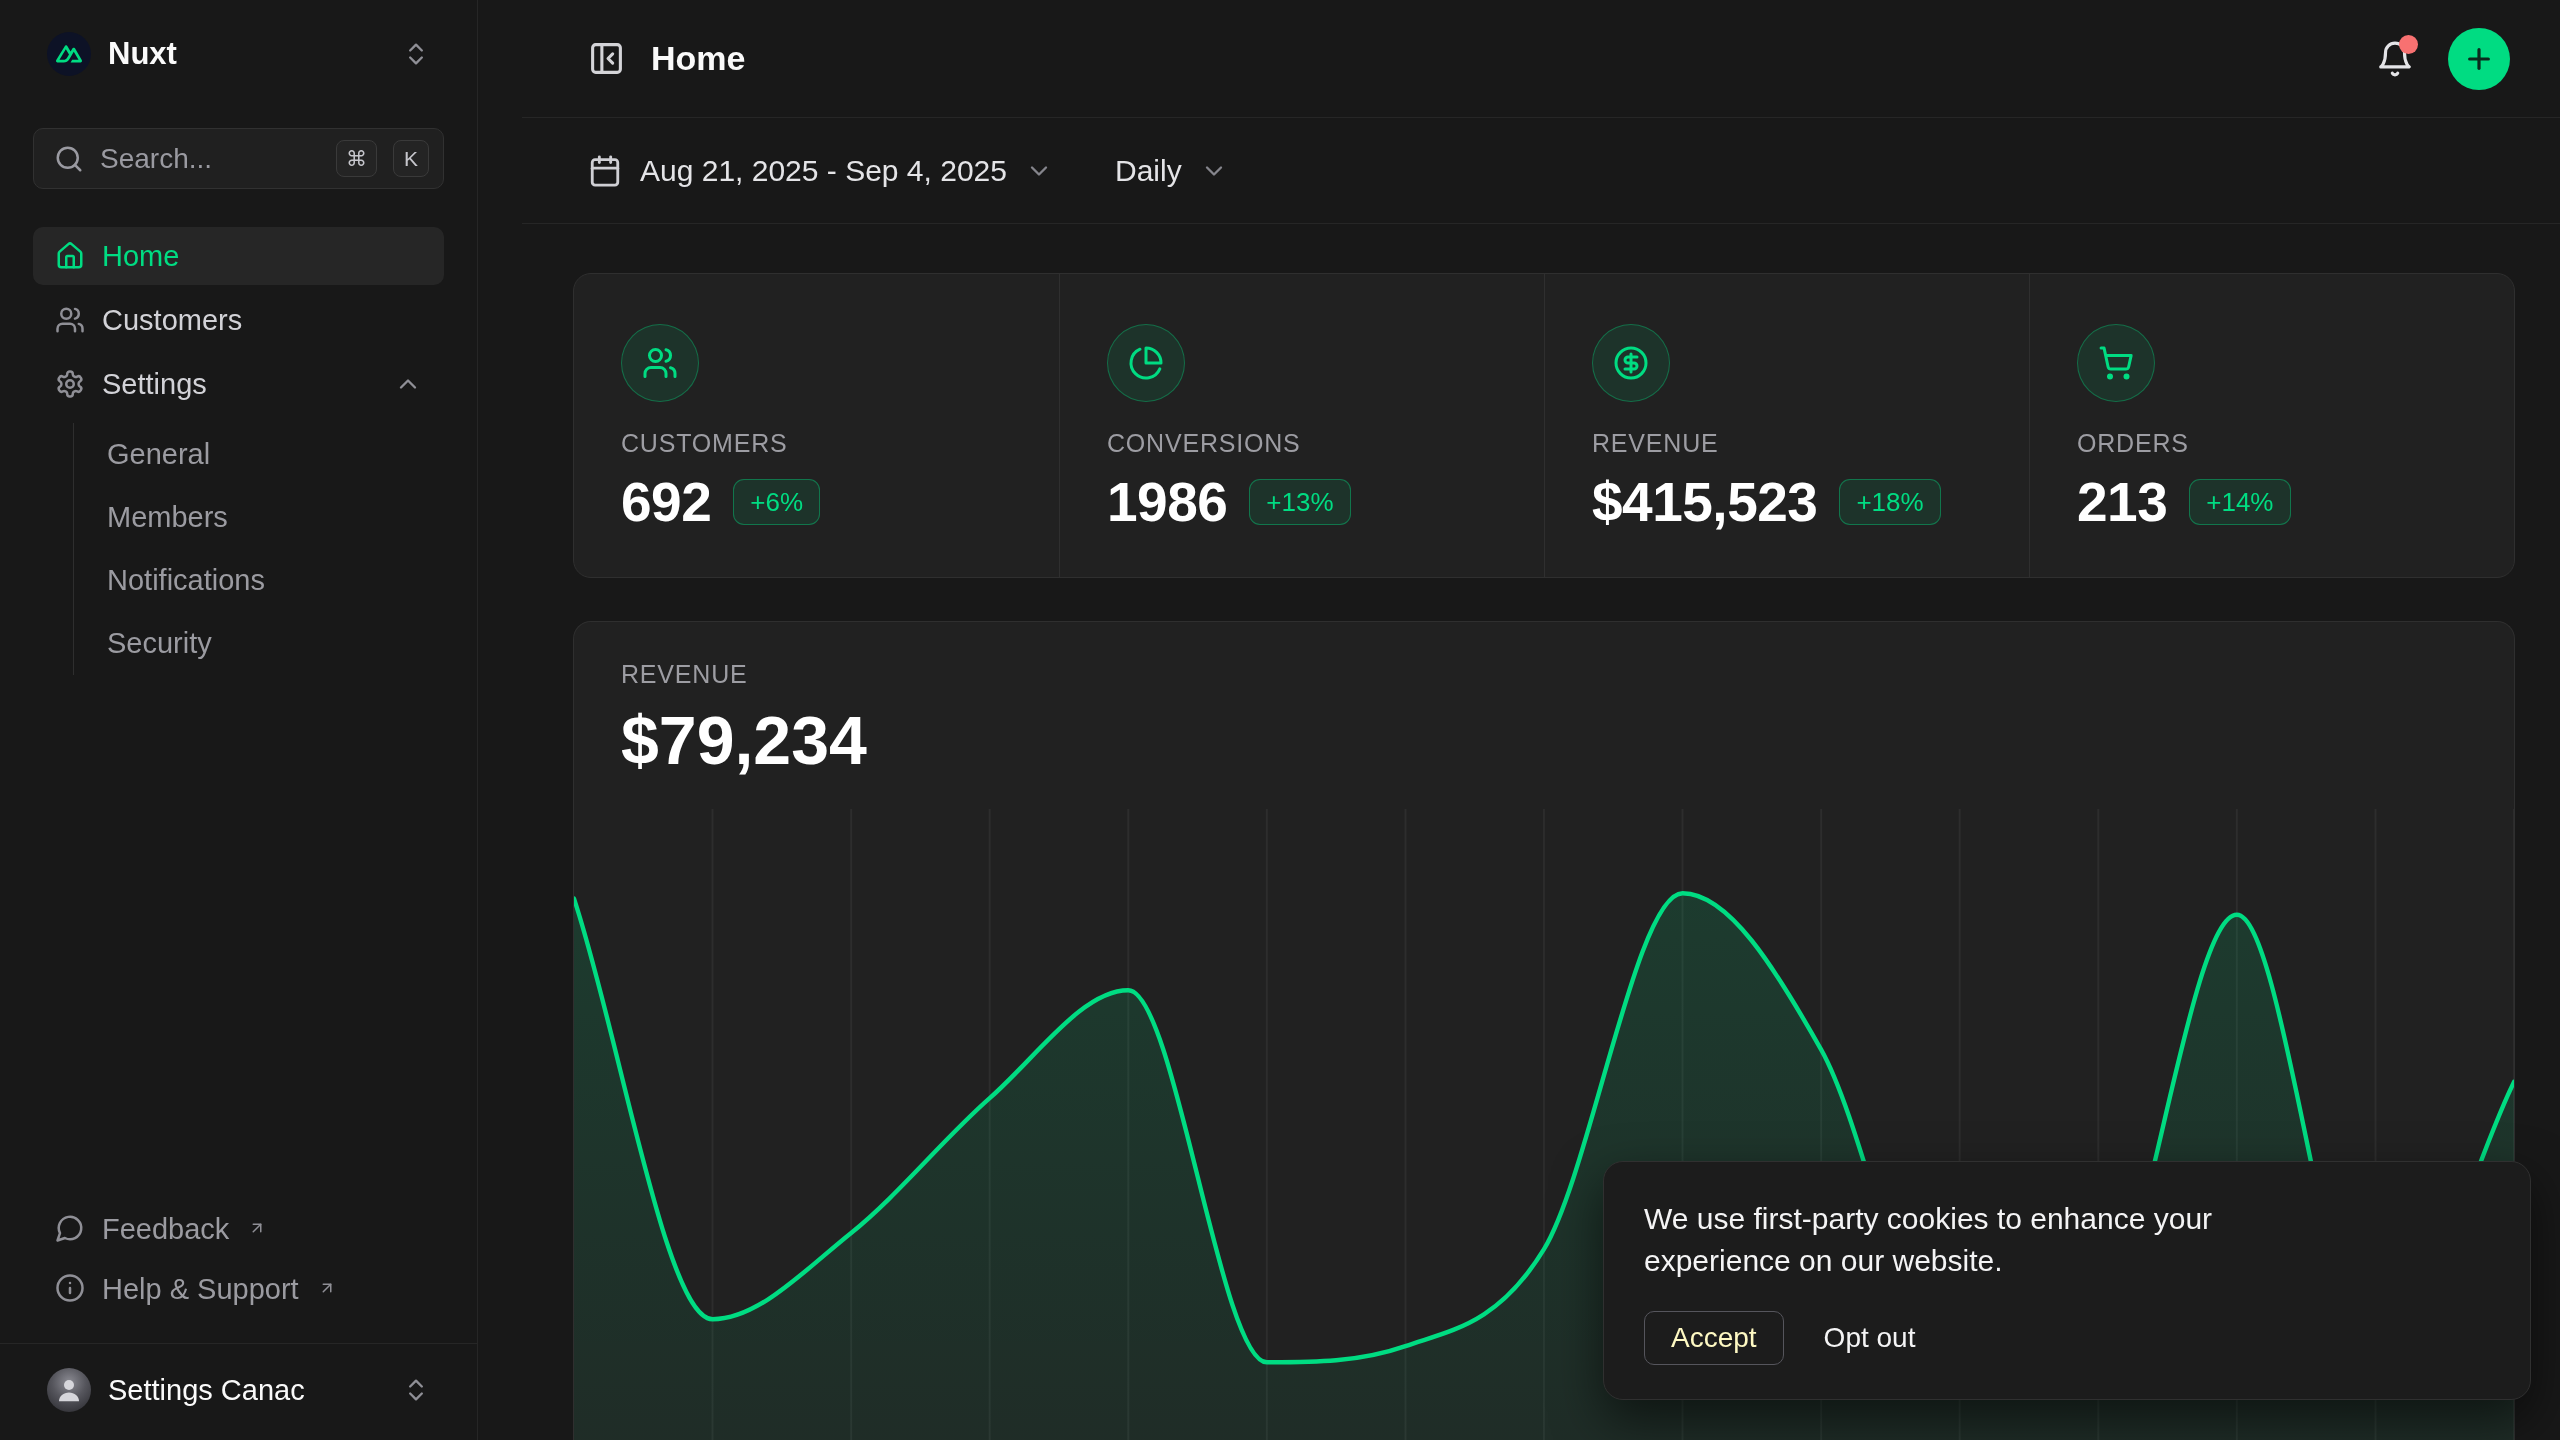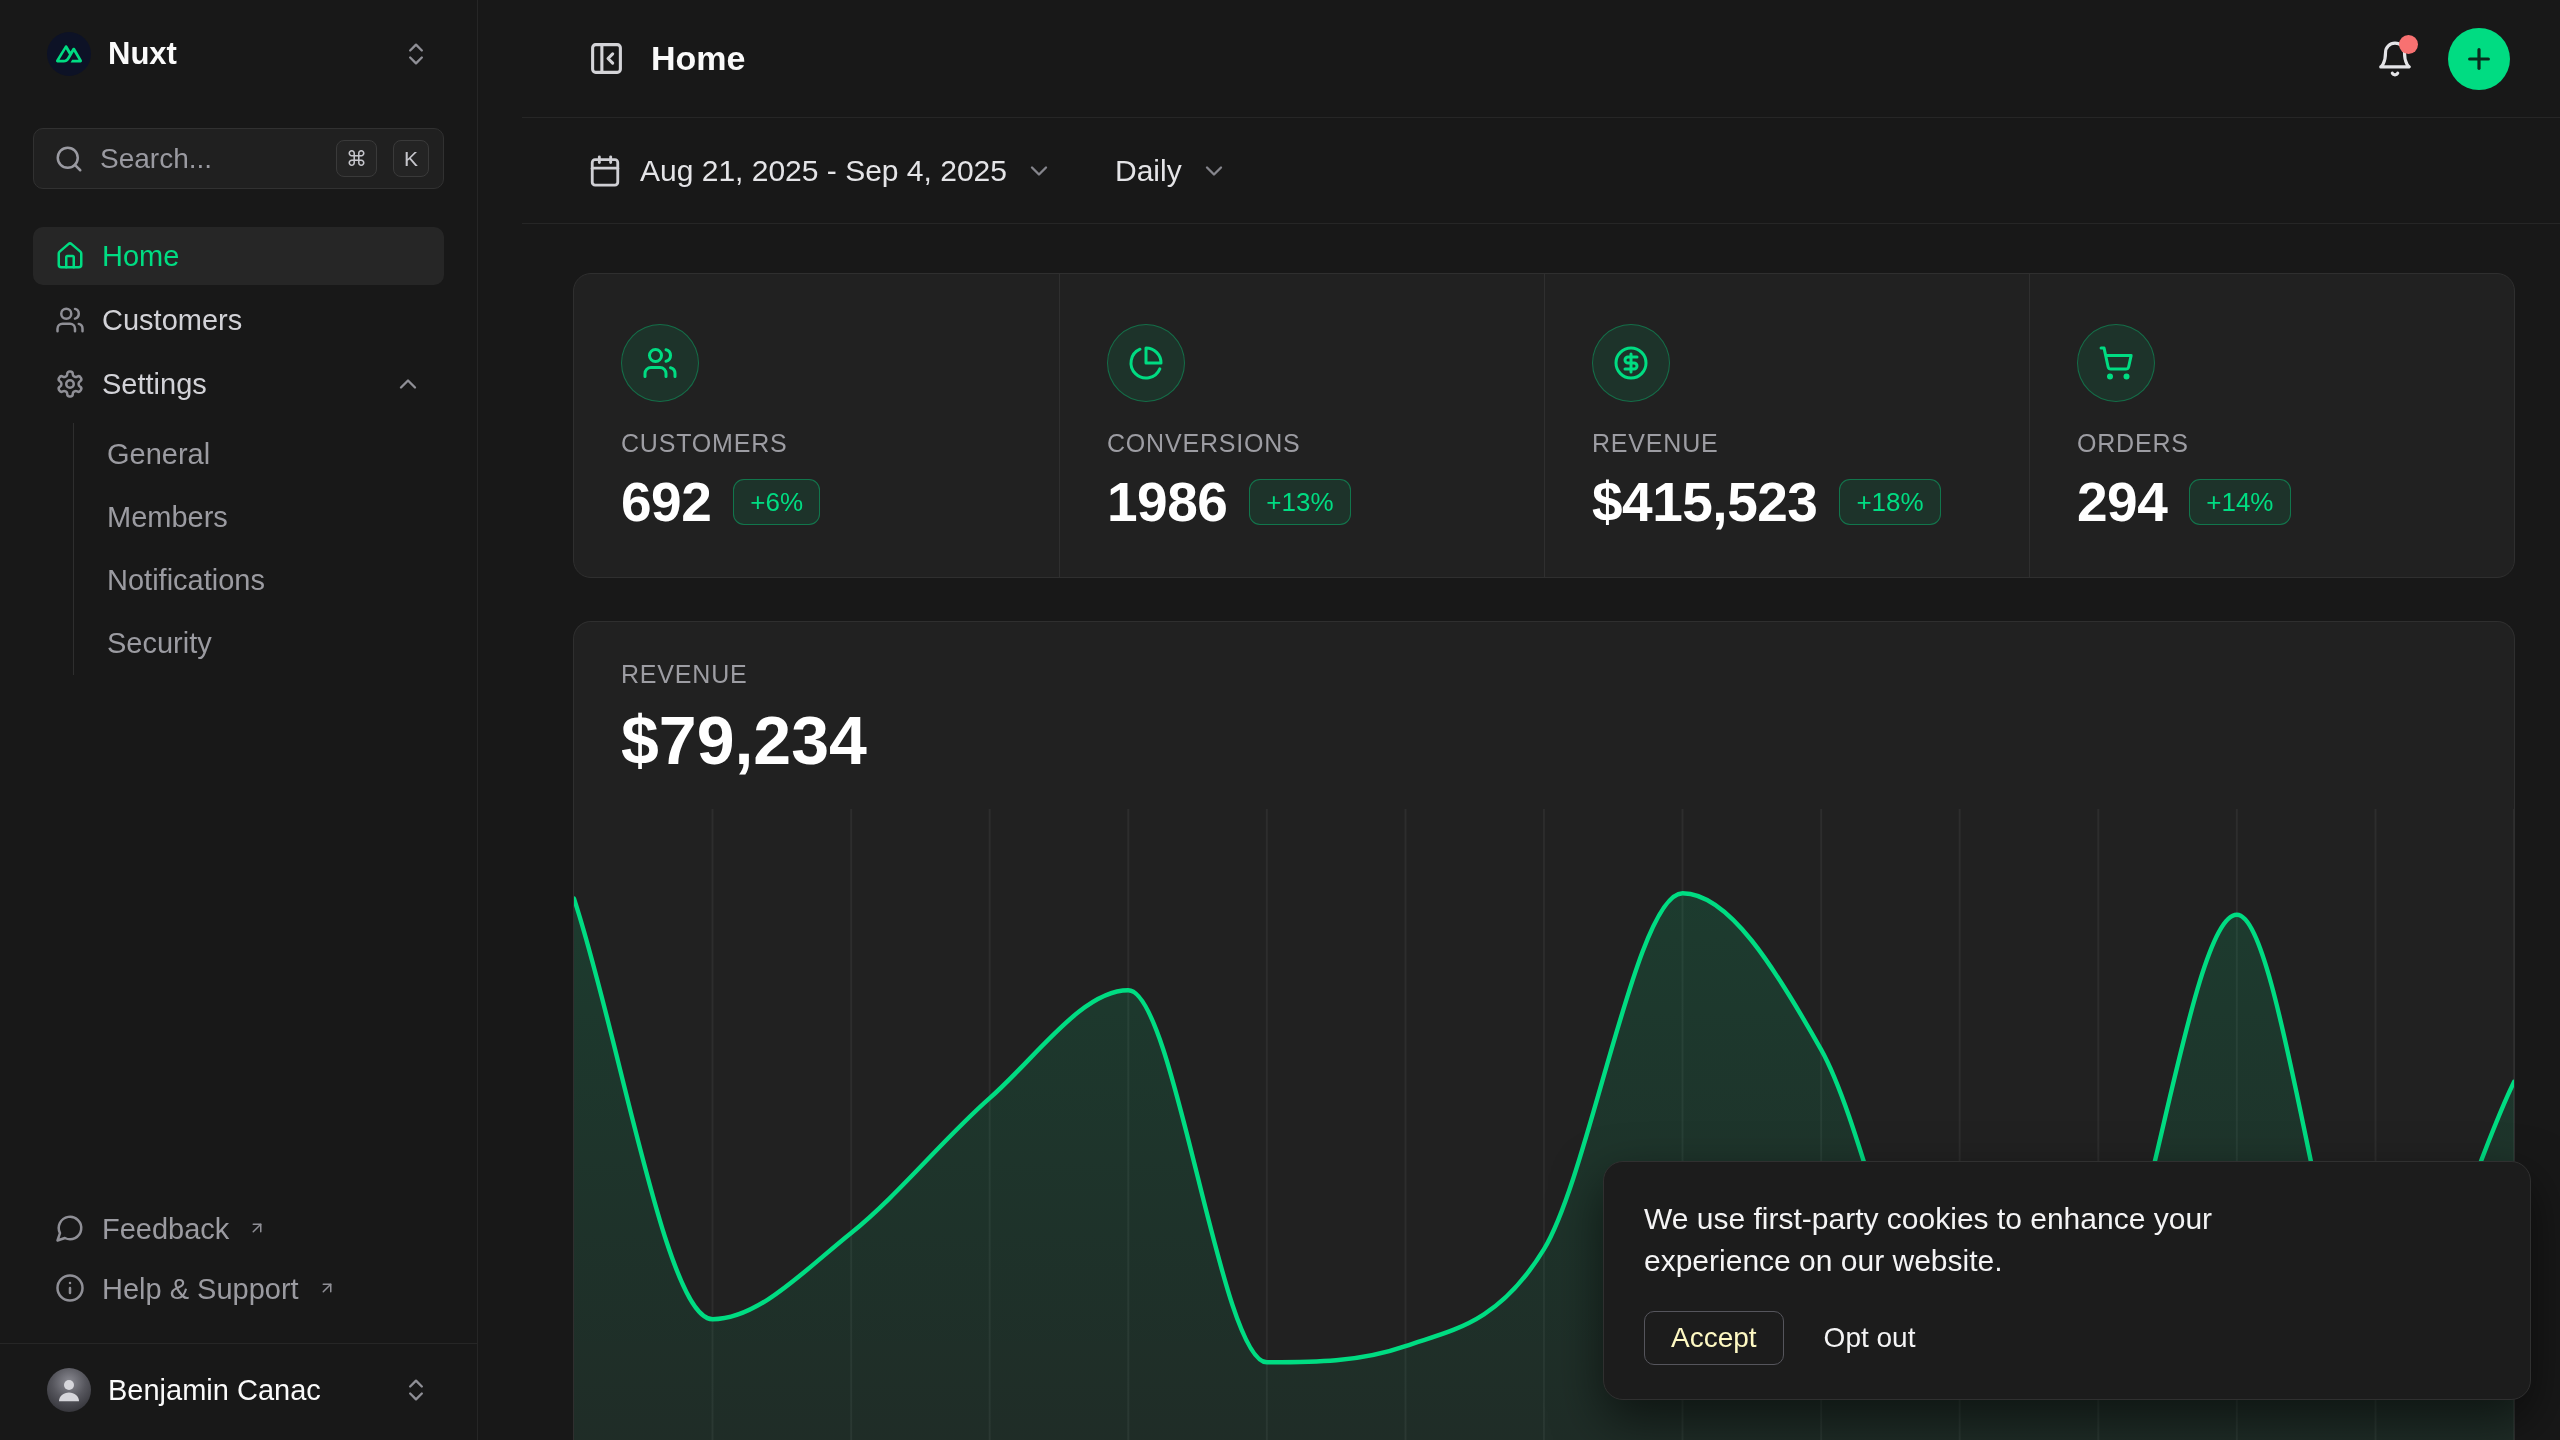--- a/index.html
+++ b/index.html
@@ -237,21 +237,21 @@
 
     <div class="side-divider"></div>
 
     <div class="user-row">
       <span class="avatar">
         <svg width="30" height="30" viewBox="0 0 24 24" fill="currentColor">
             <circle cx="12" cy="8" r="4"></circle>
             <path d="M4 21c0-4 3.6-7 8-7s8 3 8 7z"></path>
           </svg>
       </span>
-      <span class="user-name">Benjamin Canac</span>
+      <span class="user-name">Settings Canac</span>
       <span class="selector">
         <svg width="28" height="28" viewBox="0 0 24 24" fill="none" stroke="currentColor" stroke-width="2" stroke-linecap="round" stroke-linejoin="round">
             <path d="m7 15 5 5 5-5"></path>
             <path d="m7 9 5-5 5 5"></path>
           </svg>
       </span>
     </div>
   </aside>
 
   <div class="main">
@@ -360,21 +360,21 @@
         <div class="stat-cell">
           <span class="stat-icon">
             <svg width="36" height="36" viewBox="0 0 24 24" fill="none" stroke="currentColor" stroke-width="2" stroke-linecap="round" stroke-linejoin="round">
                 <circle cx="8" cy="21" r="1"></circle>
                 <circle cx="19" cy="21" r="1"></circle>
                 <path d="M2.05 2.05h2l2.66 12.42a2 2 0 0 0 2 1.58h9.78a2 2 0 0 0 1.95-1.57l1.65-7.43H5.12"></path>
               </svg>
           </span>
           <div class="stat-label">ORDERS</div>
           <div class="stat-row">
-            <span class="stat-value">294</span>
+            <span class="stat-value">213</span>
             <span class="delta-badge">+14%</span>
           </div>
         </div>
       </div>
 
       <div class="revenue-card">
         <div class="revenue-head">
           <div class="revenue-label">REVENUE</div>
           <div class="revenue-value">$79,234</div>
         </div>

